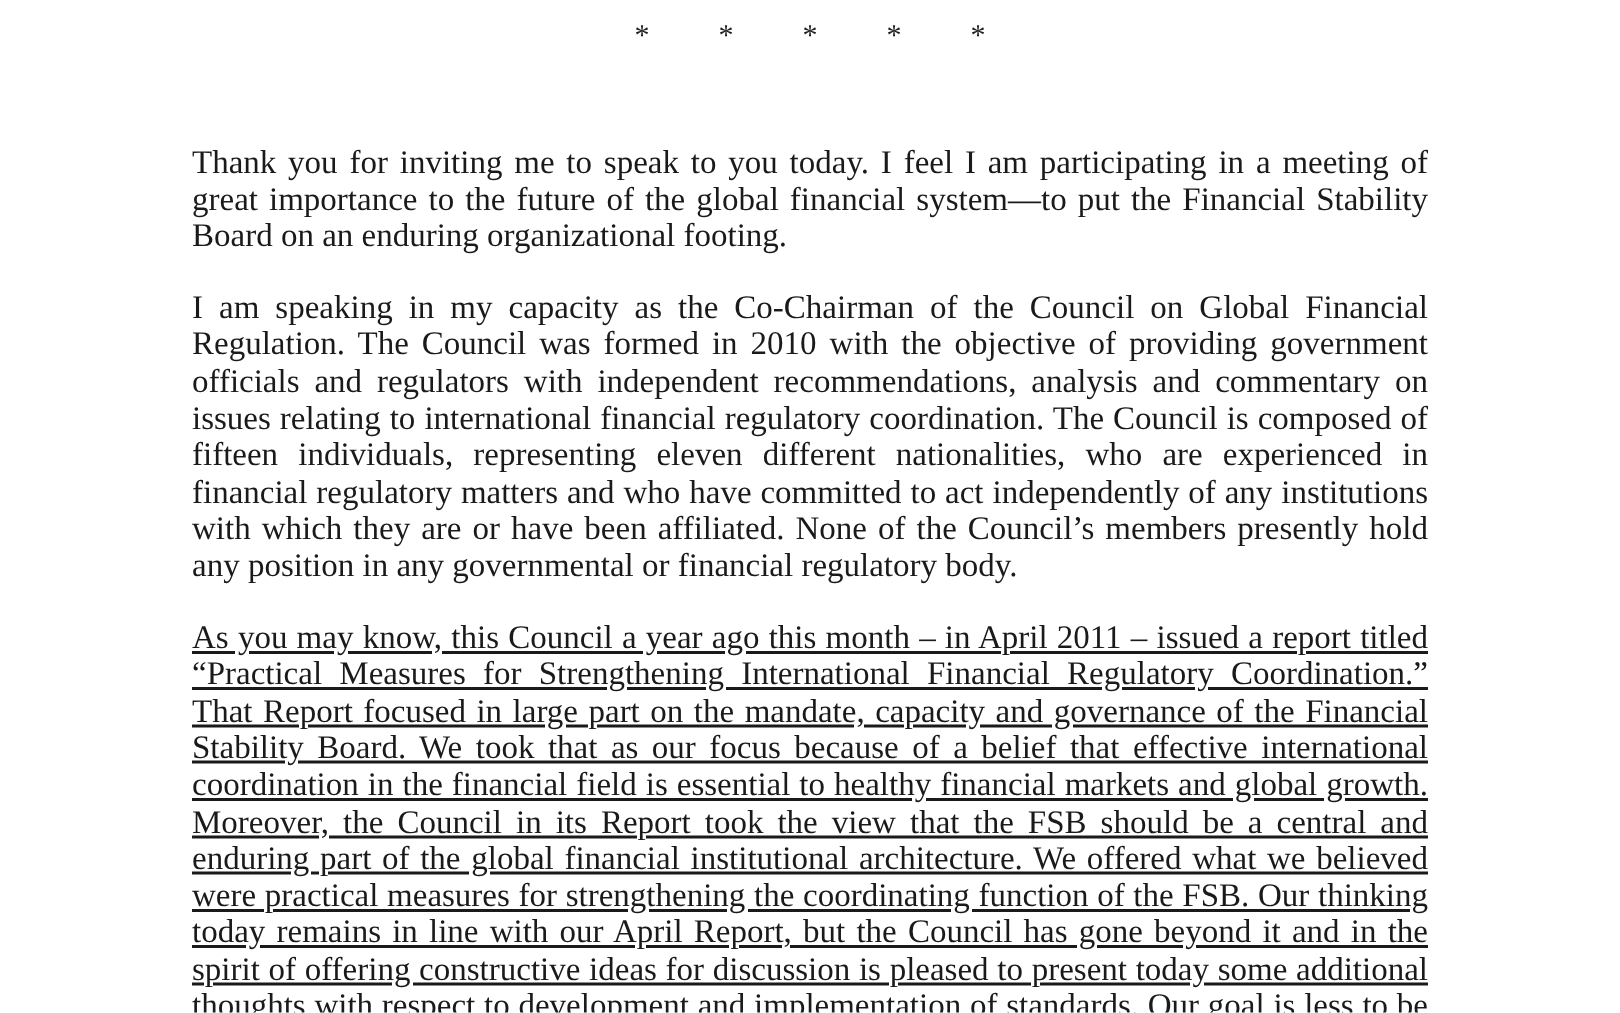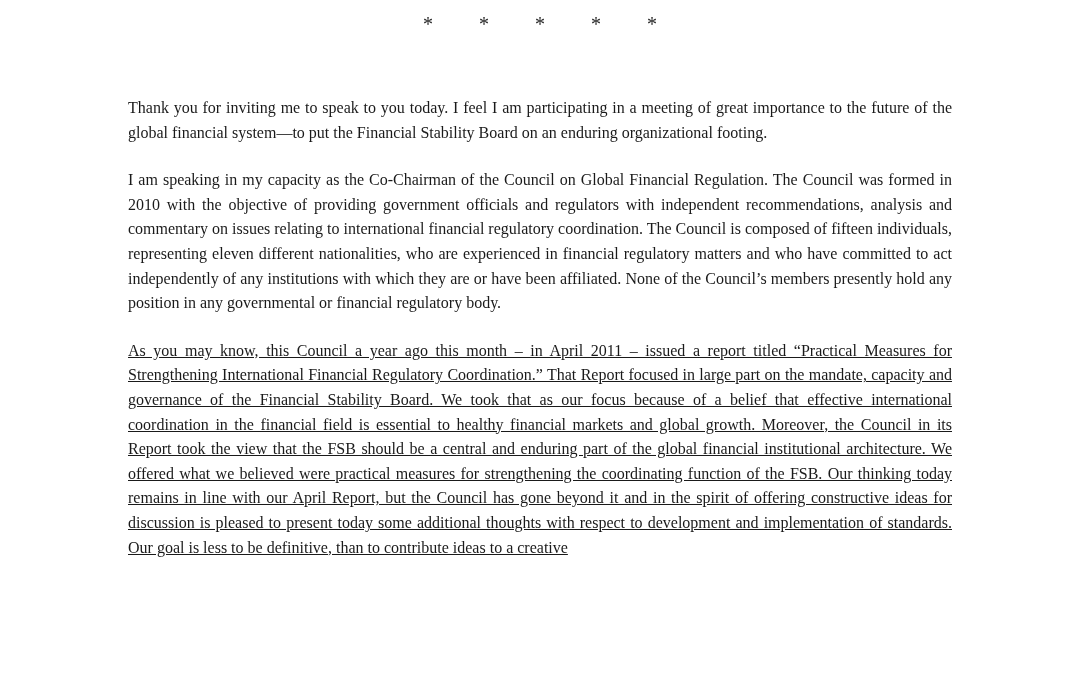--- a/index.html
+++ b/index.html
@@ -42,21 +42,21 @@
     font-family: "Liberation Serif", "DejaVu Serif", serif;
     white-space: pre;
   }
 
   .body-text {
     margin-top: 62px;
   }
 
   p.para {
     margin: 0 0 23px 0;
-    font-size: 16px;
+    font-size: 22px;
     line-height: 24.6px;
     text-align: justify;
     text-justify: inter-word;
     color: #1a1a1a;
     -webkit-font-smoothing: antialiased;
   }
 
   p.para:last-child {
     margin-bottom: 0;
     text-decoration: underline;

